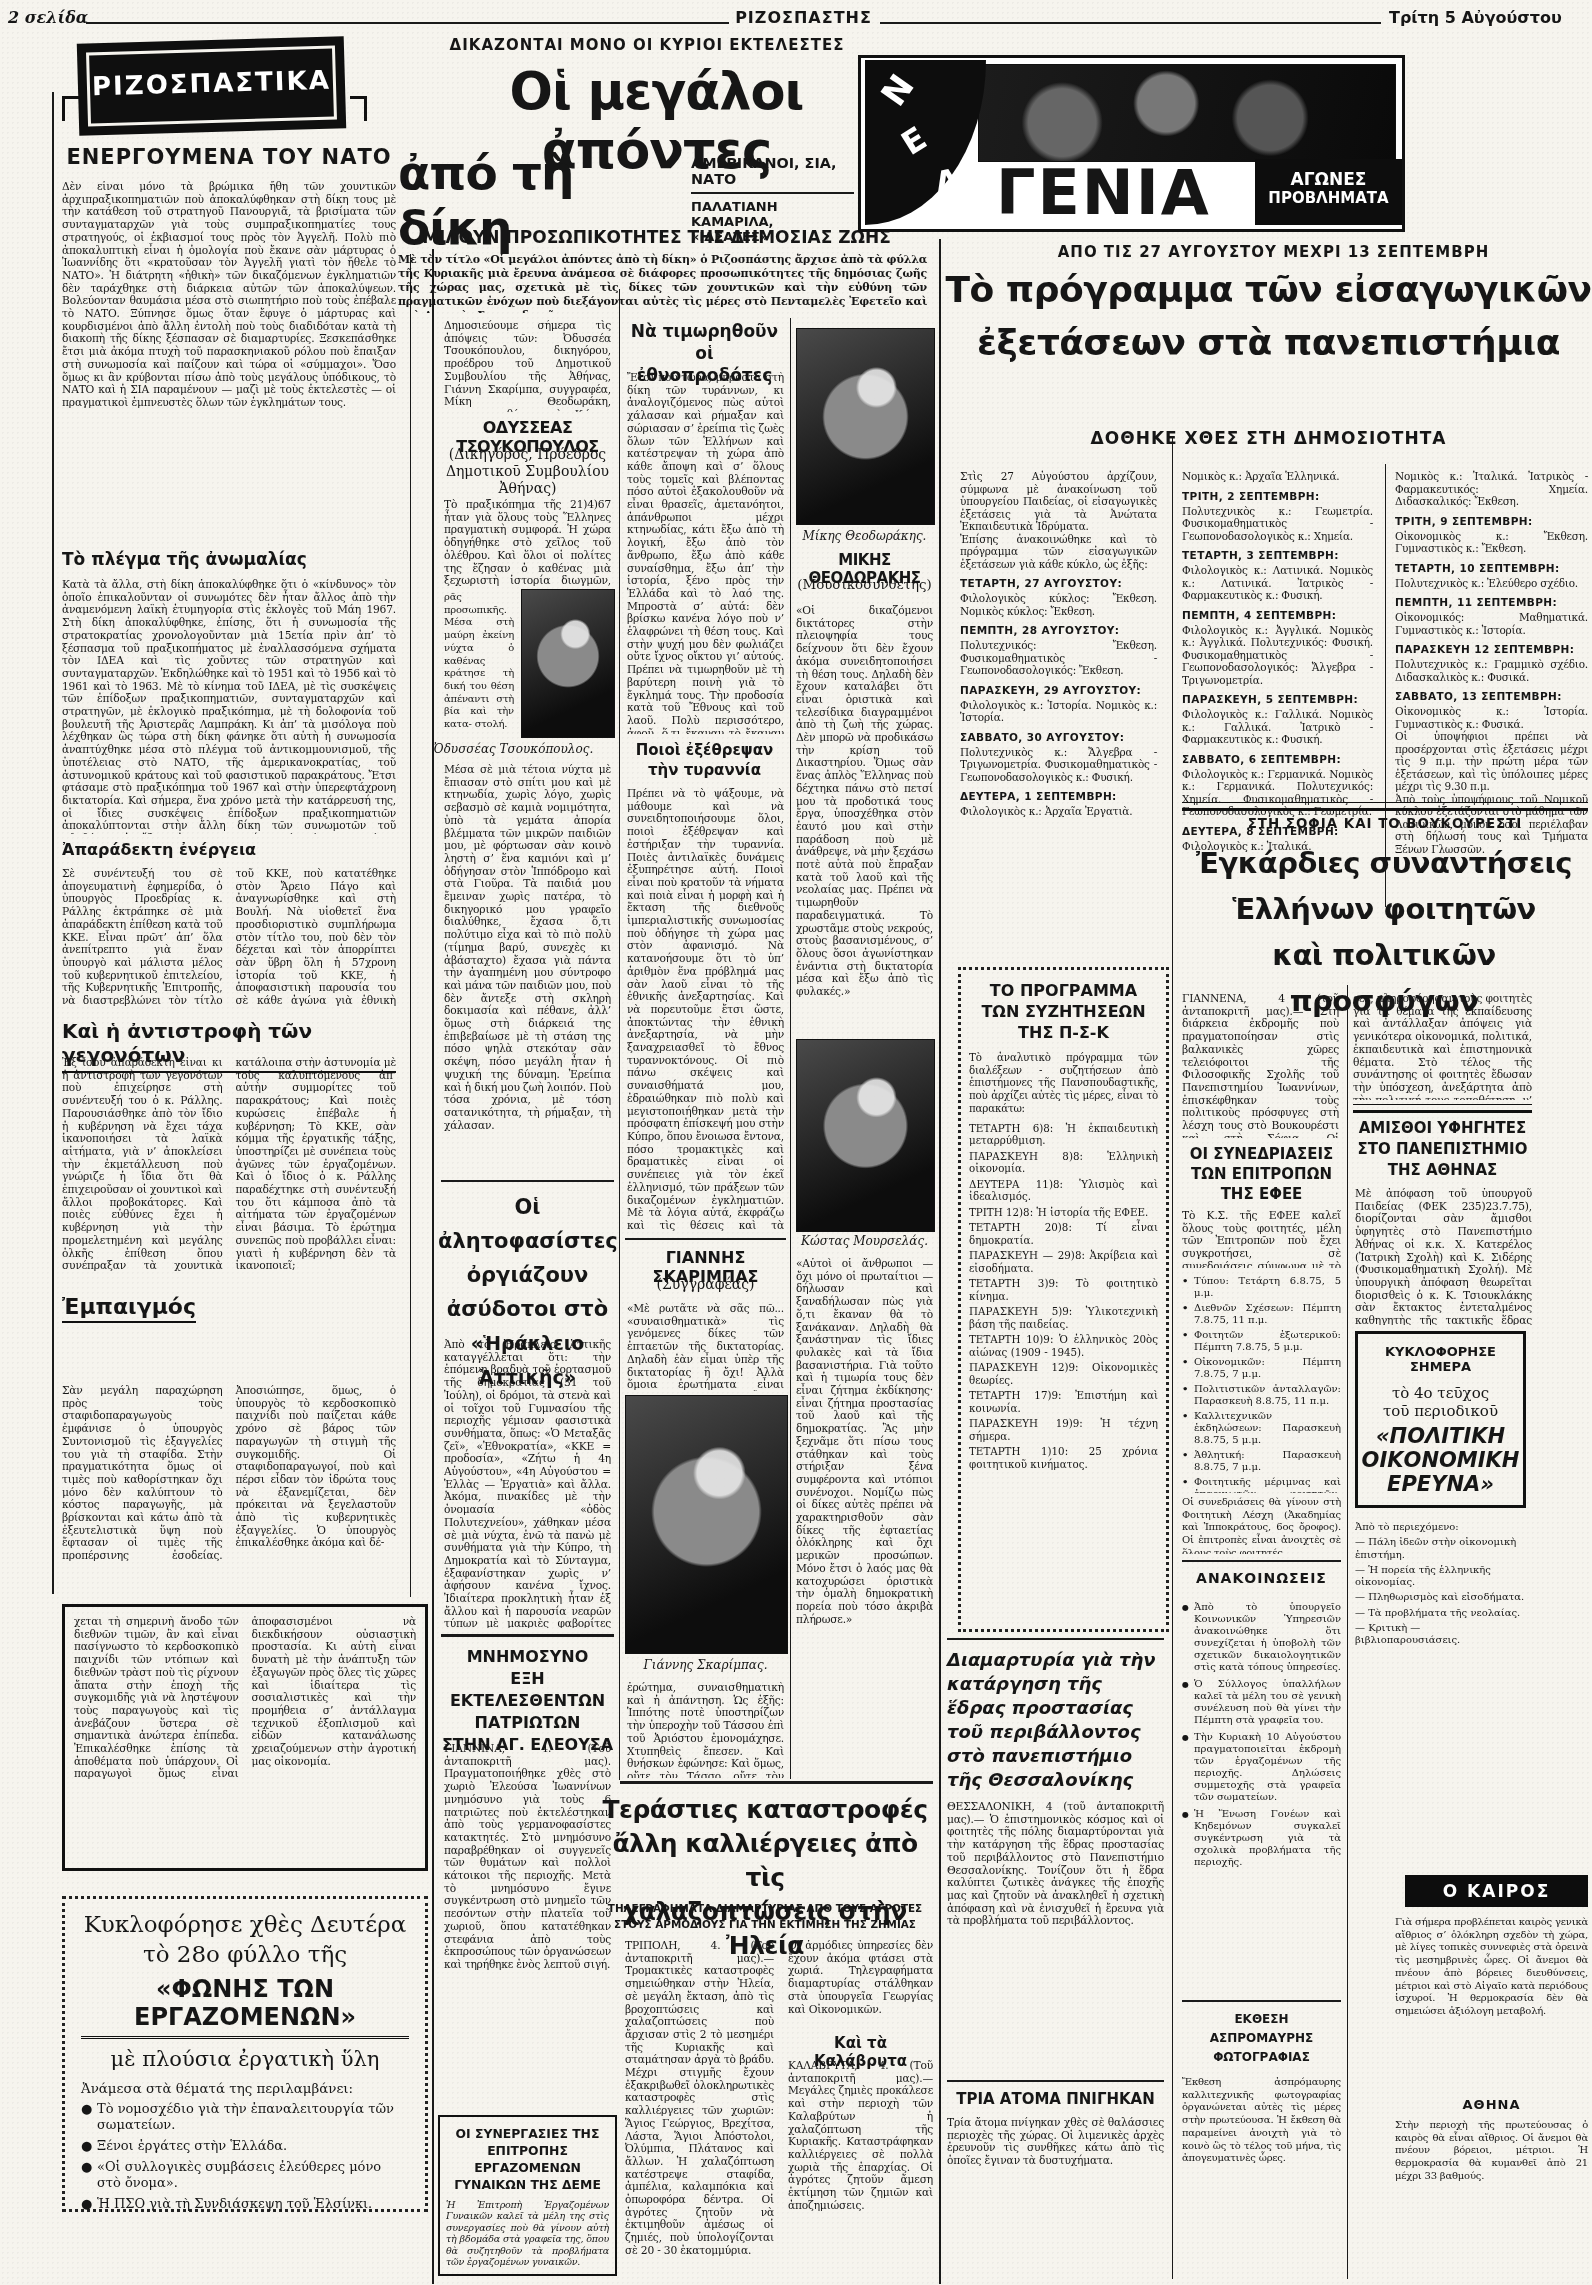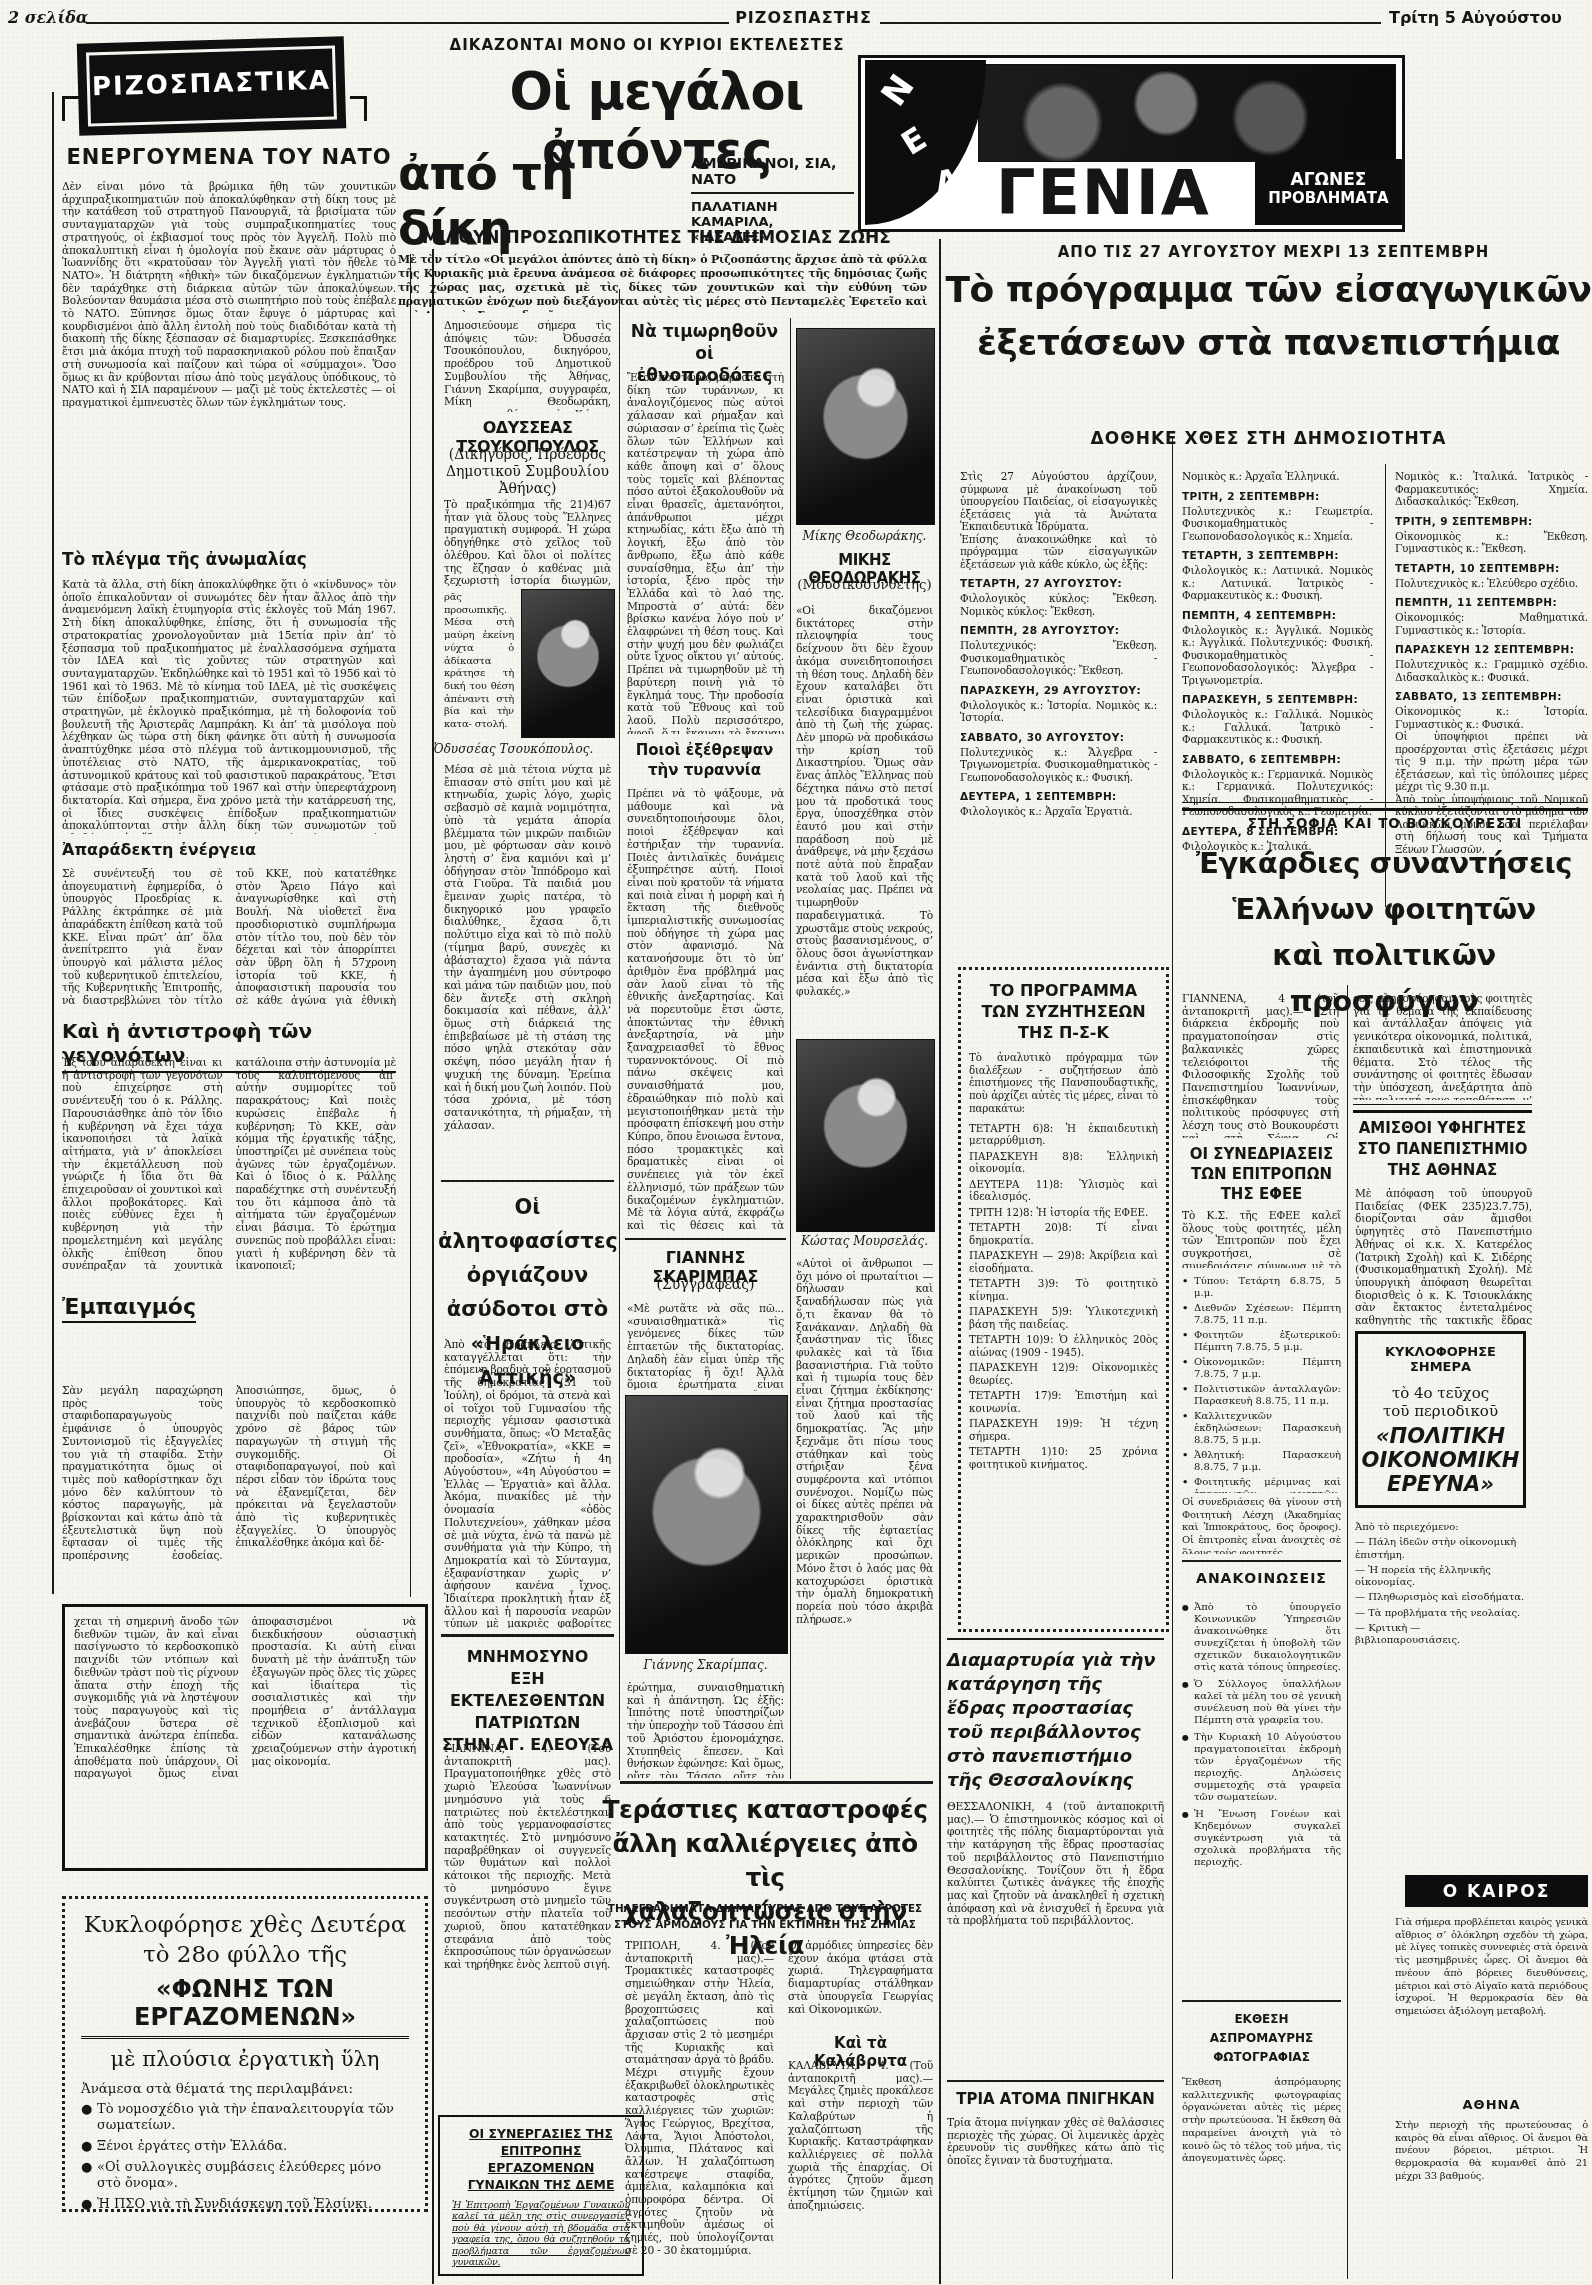--- a/index.html
+++ b/index.html
@@ -100,21 +100,21 @@
     <div class="rule" style="height:2px;margin:5px 0;"></div>
     <div class="hd" style="font-size:13px;">ΠΑΛΑΤΙΑΝΗ ΚΑΜΑΡΙΛΑ, «ΙΔΕΑΤΕΣ»</div>
   </div>
   <div class="abs hd ctr" style="left:398px;top:227px;width:517px;font-size:17px;">ΜΙΛΟΥΝ ΠΡΟΣΩΠΙΚΟΤΗΤΕΣ ΤΗΣ ΔΗΜΟΣΙΑΣ ΖΩΗΣ</div>
   <div class="abs b" style="left:398px;top:253px;width:529px;height:60px;font-weight:bold;font-size:11px;line-height:14px;">Μὲ τὸν τίτλο «Οἱ μεγάλοι ἀπόντες ἀπὸ τὴ δίκη» ὁ Ριζοσπάστης ἄρχισε ἀπὸ τὰ φύλλα τῆς Κυριακῆς μιὰ ἔρευνα ἀνάμεσα σὲ διάφορες προσωπικότητες τῆς δημόσιας ζωῆς τῆς χώρας μας, σχετικὰ μὲ τὶς δίκες τῶν χουντικῶν καὶ τὴν εὐθύνη τῶν πραγματικῶν ἐνόχων ποὺ διεξάγονται αὐτὲς τὶς μέρες στὸ Πενταμελὲς Ἐφετεῖο καὶ στὸ Διαρκὲς Στρατοδικεῖο.</div>
 
   <div class="abs b" style="left:444px;top:320px;width:167px;height:92px;">Δημοσιεύουμε σήμερα τὶς ἀπόψεις τῶν: Ὀδυσσέα Τσουκόπουλου, δικηγόρου, προέδρου τοῦ Δημοτικοῦ Συμβουλίου τῆς Ἀθήνας, Γιάννη Σκαρίμπα, συγγραφέα, Μίκη Θεοδωράκη, μουσικοσυνθέτη καὶ Κώστα Μουρσελᾶ, συγγραφέα.</div>
   <div class="abs hd ctr" style="left:438px;top:418px;width:179px;font-size:16px;letter-spacing:-0.5px;">ΟΔΥΣΣΕΑΣ ΤΣΟΥΚΟΠΟΥΛΟΣ</div>
   <div class="abs serif ctr" style="left:438px;top:446px;width:179px;font-size:14px;line-height:17px;">(Δικηγόρος, Πρόεδρος Δημοτικοῦ Συμβουλίου Ἀθήνας)</div>
   <div class="abs b" style="left:444px;top:499px;width:167px;height:88px;">Τὸ πραξικόπημα τῆς 21)4)67 ἦταν γιὰ ὅλους τοὺς Ἕλληνες πραγματικὴ συμφορά. Ἡ χώρα ὁδηγήθηκε στὸ χεῖλος τοῦ ὀλέθρου. Καὶ ὅλοι οἱ πολίτες της ἔζησαν ὁ καθένας μιὰ ξεχωριστὴ ἱστορία διωγμῶν, κατατρεγμῶν, ἐξορίας, φυλακῆς, βασανισμῶν, οἰκονομικῆς καταστροφῆς καὶ ἀπὸ πλευ-</div>
-  <div class="abs b" style="left:444px;top:591px;width:70px;height:145px;font-size:10px;">ρᾶς προσωπικῆς. Μέσα στὴ μαύρη ἐκείνη νύχτα ὁ ἀδίκαστα κράτησε τὴ δική του θέση ἀπέναντι στὴ βία καὶ τὴν κατα- στολή.</div>
+  <div class="abs b" style="left:444px;top:591px;width:70px;height:145px;font-size:10px;">ρᾶς προσωπικῆς. Μέσα στὴ μαύρη ἐκείνη νύχτα ὁ καθένας κράτησε τὴ δική του θέση ἀπέναντι στὴ βία καὶ τὴν κατα- στολή.</div>
   <div class="abs photo" style="left:521px;top:589px;width:92px;height:147px;"></div>
   <div class="abs cap" style="left:424px;top:742px;width:179px;">Ὀδυσσέας Τσουκόπουλος.</div>
   <div class="abs b" style="left:444px;top:764px;width:167px;height:412px;">Μέσα σὲ μιὰ τέτοια νύχτα μὲ ἔπιασαν στὸ σπίτι μου καὶ μὲ κτηνωδία, χωρὶς λόγο, χωρὶς σεβασμὸ σὲ καμιὰ νομιμότητα, ὑπὸ τὰ γεμάτα ἀπορία βλέμματα τῶν μικρῶν παιδιῶν μου, μὲ φόρτωσαν σὰν κοινὸ ληστὴ σ’ ἕνα καμιόνι καὶ μ’ ὁδήγησαν στὸν Ἱππόδρομο καὶ στὰ Γιοῦρα. Τὰ παιδιά μου ἔμειναν χωρὶς πατέρα, τὸ δικηγορικό μου γραφεῖο διαλύθηκε, ἔχασα ὅ,τι πολύτιμο εἶχα καὶ τὸ πιὸ πολὺ (τίμημα βαρύ, συνεχὲς κι ἀβάσταχτο) ἔχασα γιὰ πάντα τὴν ἀγαπημένη μου σύντροφο καὶ μάνα τῶν παιδιῶν μου, ποὺ δὲν ἄντεξε στὴ σκληρὴ δοκιμασία καὶ πέθανε, ἀλλ’ ὅμως στὴ διάρκειά της ἐπιβεβαίωσε μὲ τὴ στάση της πόσο ψηλὰ στεκόταν σὰν σκέψη, πόσο μεγάλη ἦταν ἡ ψυχική της δύναμη. Ἐρείπια καὶ ἡ δική μου ζωὴ λοιπόν. Ποὺ τόσα χρόνια, μὲ τόση σατανικότητα, τὴ ρήμαξαν, τὴ χάλασαν.</div>
 
   <div class="abs rule" style="left:441px;top:1180px;width:173px;height:2px;"></div>
   <div class="abs hd ctr" style="left:438px;top:1190px;width:179px;font-size:21px;line-height:34px;">
     <div>Οἱ ἀλητοφασίστες</div>
     <div>ὀργιάζουν</div>
     <div>ἀσύδοτοι στὸ</div>
     <div style="font-size:19px;">«Ἡράκλειο Ἀττικῆς»</div>
@@ -123,21 +123,21 @@
 
   <div class="abs rule" style="left:441px;top:1634px;width:173px;height:3px;"></div>
   <div class="abs hd ctr" style="left:438px;top:1646px;width:179px;font-size:16px;line-height:22px;">
     <div>ΜΝΗΜΟΣΥΝΟ</div>
     <div>ΕΞΗ ΕΚΤΕΛΕΣΘΕΝΤΩΝ</div>
     <div>ΠΑΤΡΙΩΤΩΝ</div>
     <div>ΣΤΗΝ ΑΓ. ΕΛΕΟΥΣΑ</div>
   </div>
   <div class="abs b" style="left:444px;top:1743px;width:167px;height:364px;">ΓΙΑΝΝΙΝΑ, 4. (Τοῦ ἀνταποκριτῆ μας). Πραγματοποιήθηκε χθὲς στὸ χωριὸ Ἐλεούσα Ἰωαννίνων μνημόσυνο γιὰ τοὺς 6 πατριῶτες ποὺ ἐκτελέστηκαν ἀπὸ τοὺς γερμανοφασίστες κατακτητές. Στὸ μνημόσυνο παραβρέθηκαν οἱ συγγενεῖς τῶν θυμάτων καὶ πολλοὶ κάτοικοι τῆς περιοχῆς. Μετὰ τὸ μνημόσυνο ἔγινε συγκέντρωση στὸ μνημεῖο τῶν πεσόντων στὴν πλατεῖα τοῦ χωριοῦ, ὅπου κατατέθηκαν στεφάνια ἀπὸ τοὺς ἐκπροσώπους τῶν ὀργανώσεων καὶ τηρήθηκε ἑνὸς λεπτοῦ σιγή.</div>
 
-  <div class="abs" style="left:438px;top:2115px;width:206px;height:161px;border:2px solid #111;box-sizing:border-box;padding:8px 12px;text-decoration:underline;">
+  <div class="abs" style="left:438px;top:2115px;width:179px;height:161px;border:2px solid #111;box-sizing:border-box;padding:8px 6px;">
     <div class="hd ctr" style="font-size:12.4px;line-height:17px;">
       <div>ΟΙ ΣΥΝΕΡΓΑΣΙΕΣ ΤΗΣ</div>
       <div>ΕΠΙΤΡΟΠΗΣ ΕΡΓΑΖΟΜΕΝΩΝ</div>
       <div>ΓΥΝΑΙΚΩΝ ΤΗΣ ΔΕΜΕ</div>
     </div>
     <div class="b" style="font-size:9.5px;line-height:11.4px;margin-top:6px;height:76px;font-style:italic;">Ἡ Ἐπιτροπὴ Ἐργαζομένων Γυναικῶν καλεῖ τὰ μέλη της στὶς συνεργασίες ποὺ θὰ γίνουν αὐτὴ τὴ βδομάδα στὰ γραφεῖα της, ὅπου θὰ συζητηθοῦν τὰ προβλήματα τῶν ἐργαζομένων γυναικῶν.</div>
   </div>
 
   <div class="abs hd ctr" style="left:625px;top:320px;width:159px;font-size:17px;line-height:22px;">
     <div>Νὰ τιμωρηθοῦν</div>

